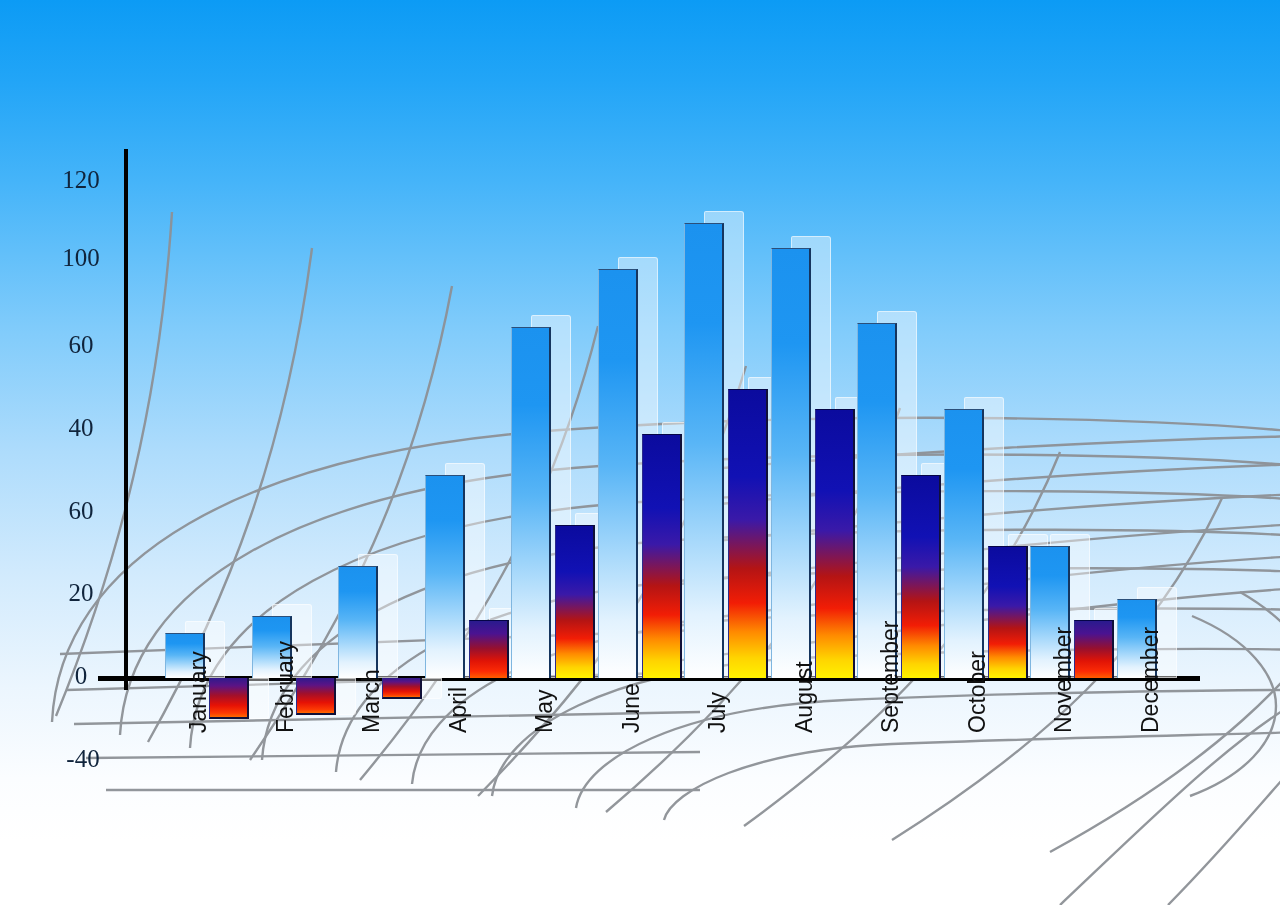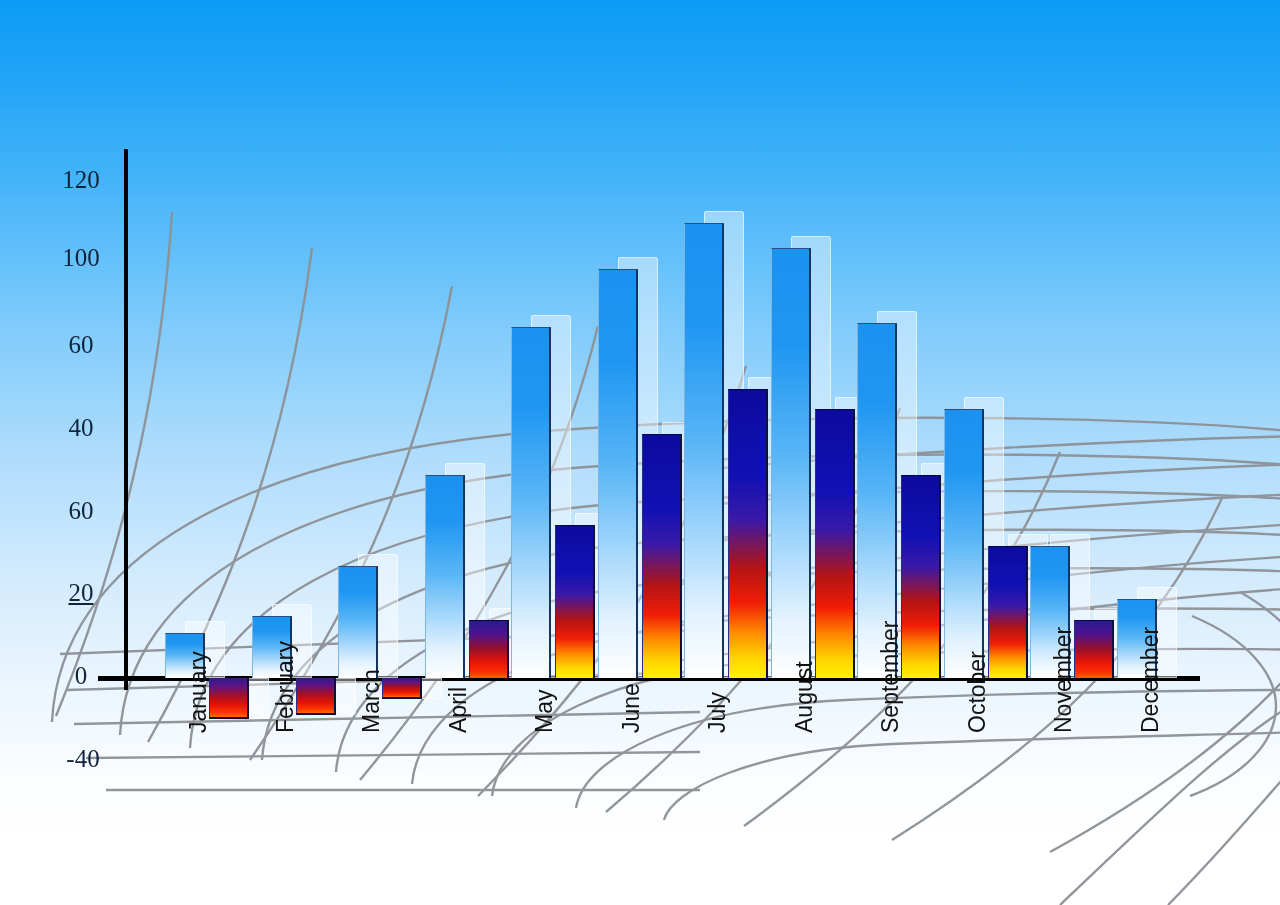--- a/index.html
+++ b/index.html
@@ -139,21 +139,21 @@
       <path d="M 1240,592 C 1300,626 1330,678 1328,716"></path>
     </g>
   </svg>
 
   <div id="plot">
       <div id="yaxis" style="left: 124px; top: 148.933px; height: 541.467px;"></div>
       <div id="zeroline" style="left: 98px; width: 1102px; top: 676px;"></div>
       <div class="ylabel" style="width: 58px; left: 54px; top: 744.667px;">-40</div>
       <div class="ytick" style="left: 115px; top: 676px;"></div>
       <div class="ylabel" style="width: 58px; left: 52px; top: 662px;">0</div>
-      <div class="ylabel" style="width: 58px; left: 52px; top: 579.333px; text-decoration: underline;">20</div>
+      <div class="ylabel" style="width: 58px; left: 52px; top: 579.333px;">20</div>
       <div class="ylabel" style="width: 58px; left: 52px; top: 496.667px;">60</div>
       <div class="ylabel" style="width: 58px; left: 52px; top: 414px;">40</div>
       <div class="ylabel" style="width: 58px; left: 52px; top: 331.333px;">60</div>
       <div class="ylabel" style="width: 58px; left: 52px; top: 244px;">100</div>
       <div class="ylabel" style="width: 58px; left: 52px; top: 166px;">120</div>
       <div class="bshadow" style="left: 185px; width: 40px; top: 620.533px; height: 57.4667px;"></div>
       <div class="bar s1" style="left: 165px; width: 40px; top: 632.533px; height: 45.4667px;"></div>
       <div class="bshadow neg" style="left: 229px; width: 40px; top: 678px; height: 41.3333px;"></div>
       <div class="bar s2 neg" style="left: 209px; width: 40px; top: 678px; height: 41.3333px;"></div>
       <div class="bshadow" style="left: 271.5px; width: 40px; top: 604px; height: 74px;"></div>

